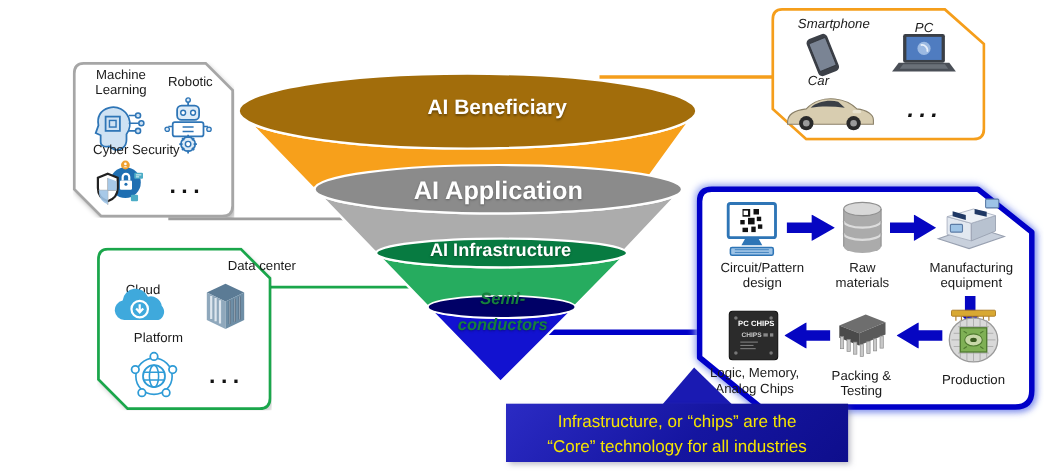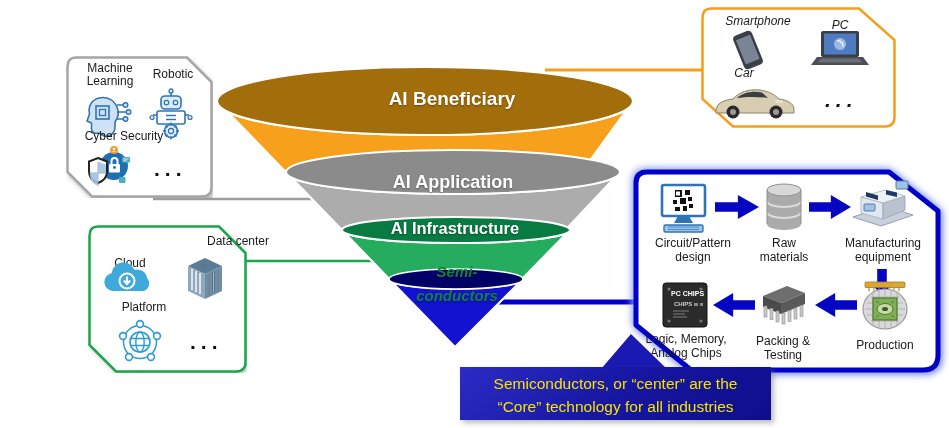--- a/index.html
+++ b/index.html
@@ -44,21 +44,21 @@
     <ellipse cx="425" cy="101" rx="208" ry="34" fill="#A26D0B" stroke="#ffffff" stroke-width="2"></ellipse>
     <path d="M286,172 A167,22 0 0 0 620,172 L455,347 Z" fill="#ACACAC" stroke="#ffffff" stroke-width="2"></path>
     <ellipse cx="453" cy="172" rx="167" ry="22" fill="#8B8B8B" stroke="#ffffff" stroke-width="2"></ellipse>
     <path d="M342,230 A114,13 0 0 0 570,230 L455,347 Z" fill="#26AC5F" stroke="#ffffff" stroke-width="2"></path>
     <ellipse cx="456" cy="230" rx="114" ry="13" fill="#077B41" stroke="#ffffff" stroke-width="2"></ellipse>
     <path d="M389,279 A67,10 0 0 0 523,279 L455,347 Z" fill="#1212D0" stroke="#ffffff" stroke-width="2"></path>
     <ellipse cx="456" cy="279" rx="67" ry="10" fill="#000066" stroke="#ffffff" stroke-width="1.5"></ellipse>
   </svg>
 
   <div class="funnel-label" style="left:352px;top:88px;width:200px;font-size:19px;">AI Beneficiary</div>
-  <div class="funnel-label" style="left:353px;top:172px;width:200px;font-size:18px;text-align:center;">AI Application</div>
+  <div class="funnel-label" style="left:353px;top:160px;width:200px;font-size:23px;text-align:center;">AI Application</div>
   <div class="funnel-label" style="left:355px;top:219px;width:200px;font-size:16.5px;">AI Infrastructure</div>
   <div class="funnel-label semi-label" style="left:407px;top:263px;width:100px;font-size:15px;">Semi-</div>
   <div class="funnel-label semi-label" style="left:387px;top:287px;width:140px;font-size:15px;">conductors</div>
 
   <div class="callout" style="left:26px;top:56px;width:147px;height:142px;margin-left:40px;">
     <svg class="outline" width="147" height="142" viewBox="0 0 147 142">
       <path d="M10,1.5 H121 L145.5,26 V131 Q145.5,140.5 136,140.5 H26 L1.5,116 V11 Q1.5,1.5 10,1.5 Z" fill="#ffffff" stroke="#A6A6A6" stroke-width="2.5" style="filter:drop-shadow(2px 3px 2px rgba(0,0,0,.25));"></path>
     </svg>
     <div class="box-label" style="left:8px;top:6px;width:72px;">Machine Learning</div>
     <div class="box-label" style="left:76px;top:12px;width:62px;">Robotic</div>
@@ -257,17 +257,17 @@
       <ellipse cx="28" cy="30" rx="3" ry="2" fill="#3A5A20"></ellipse>
       <path d="M19 22 l3 2 M37 22 l-3 2 M19 38 l3 -2 M37 38 l-3 -2" stroke="#4F7A2F" stroke-width="1"></path>
     </svg>
     <div class="proc-label" style="left:2px;top:164px;width:102px;">Logic, Memory, Analog Chips</div>
     <div class="proc-label" style="left:116px;top:166px;width:68px;">Packing &amp; Testing</div>
     <div class="proc-label" style="left:212px;top:170px;width:80px;">Production</div>
   </div>
 
   <div class="banner-pointer"></div>
   <div class="banner">
-    <div>Semiconductors, or “center” are the</div>
+    <div>Infrastructure, or “chips” are the</div>
     <div>“Core” technology for all industries</div>
   </div>
 
 </div>
 
 </body></html>

